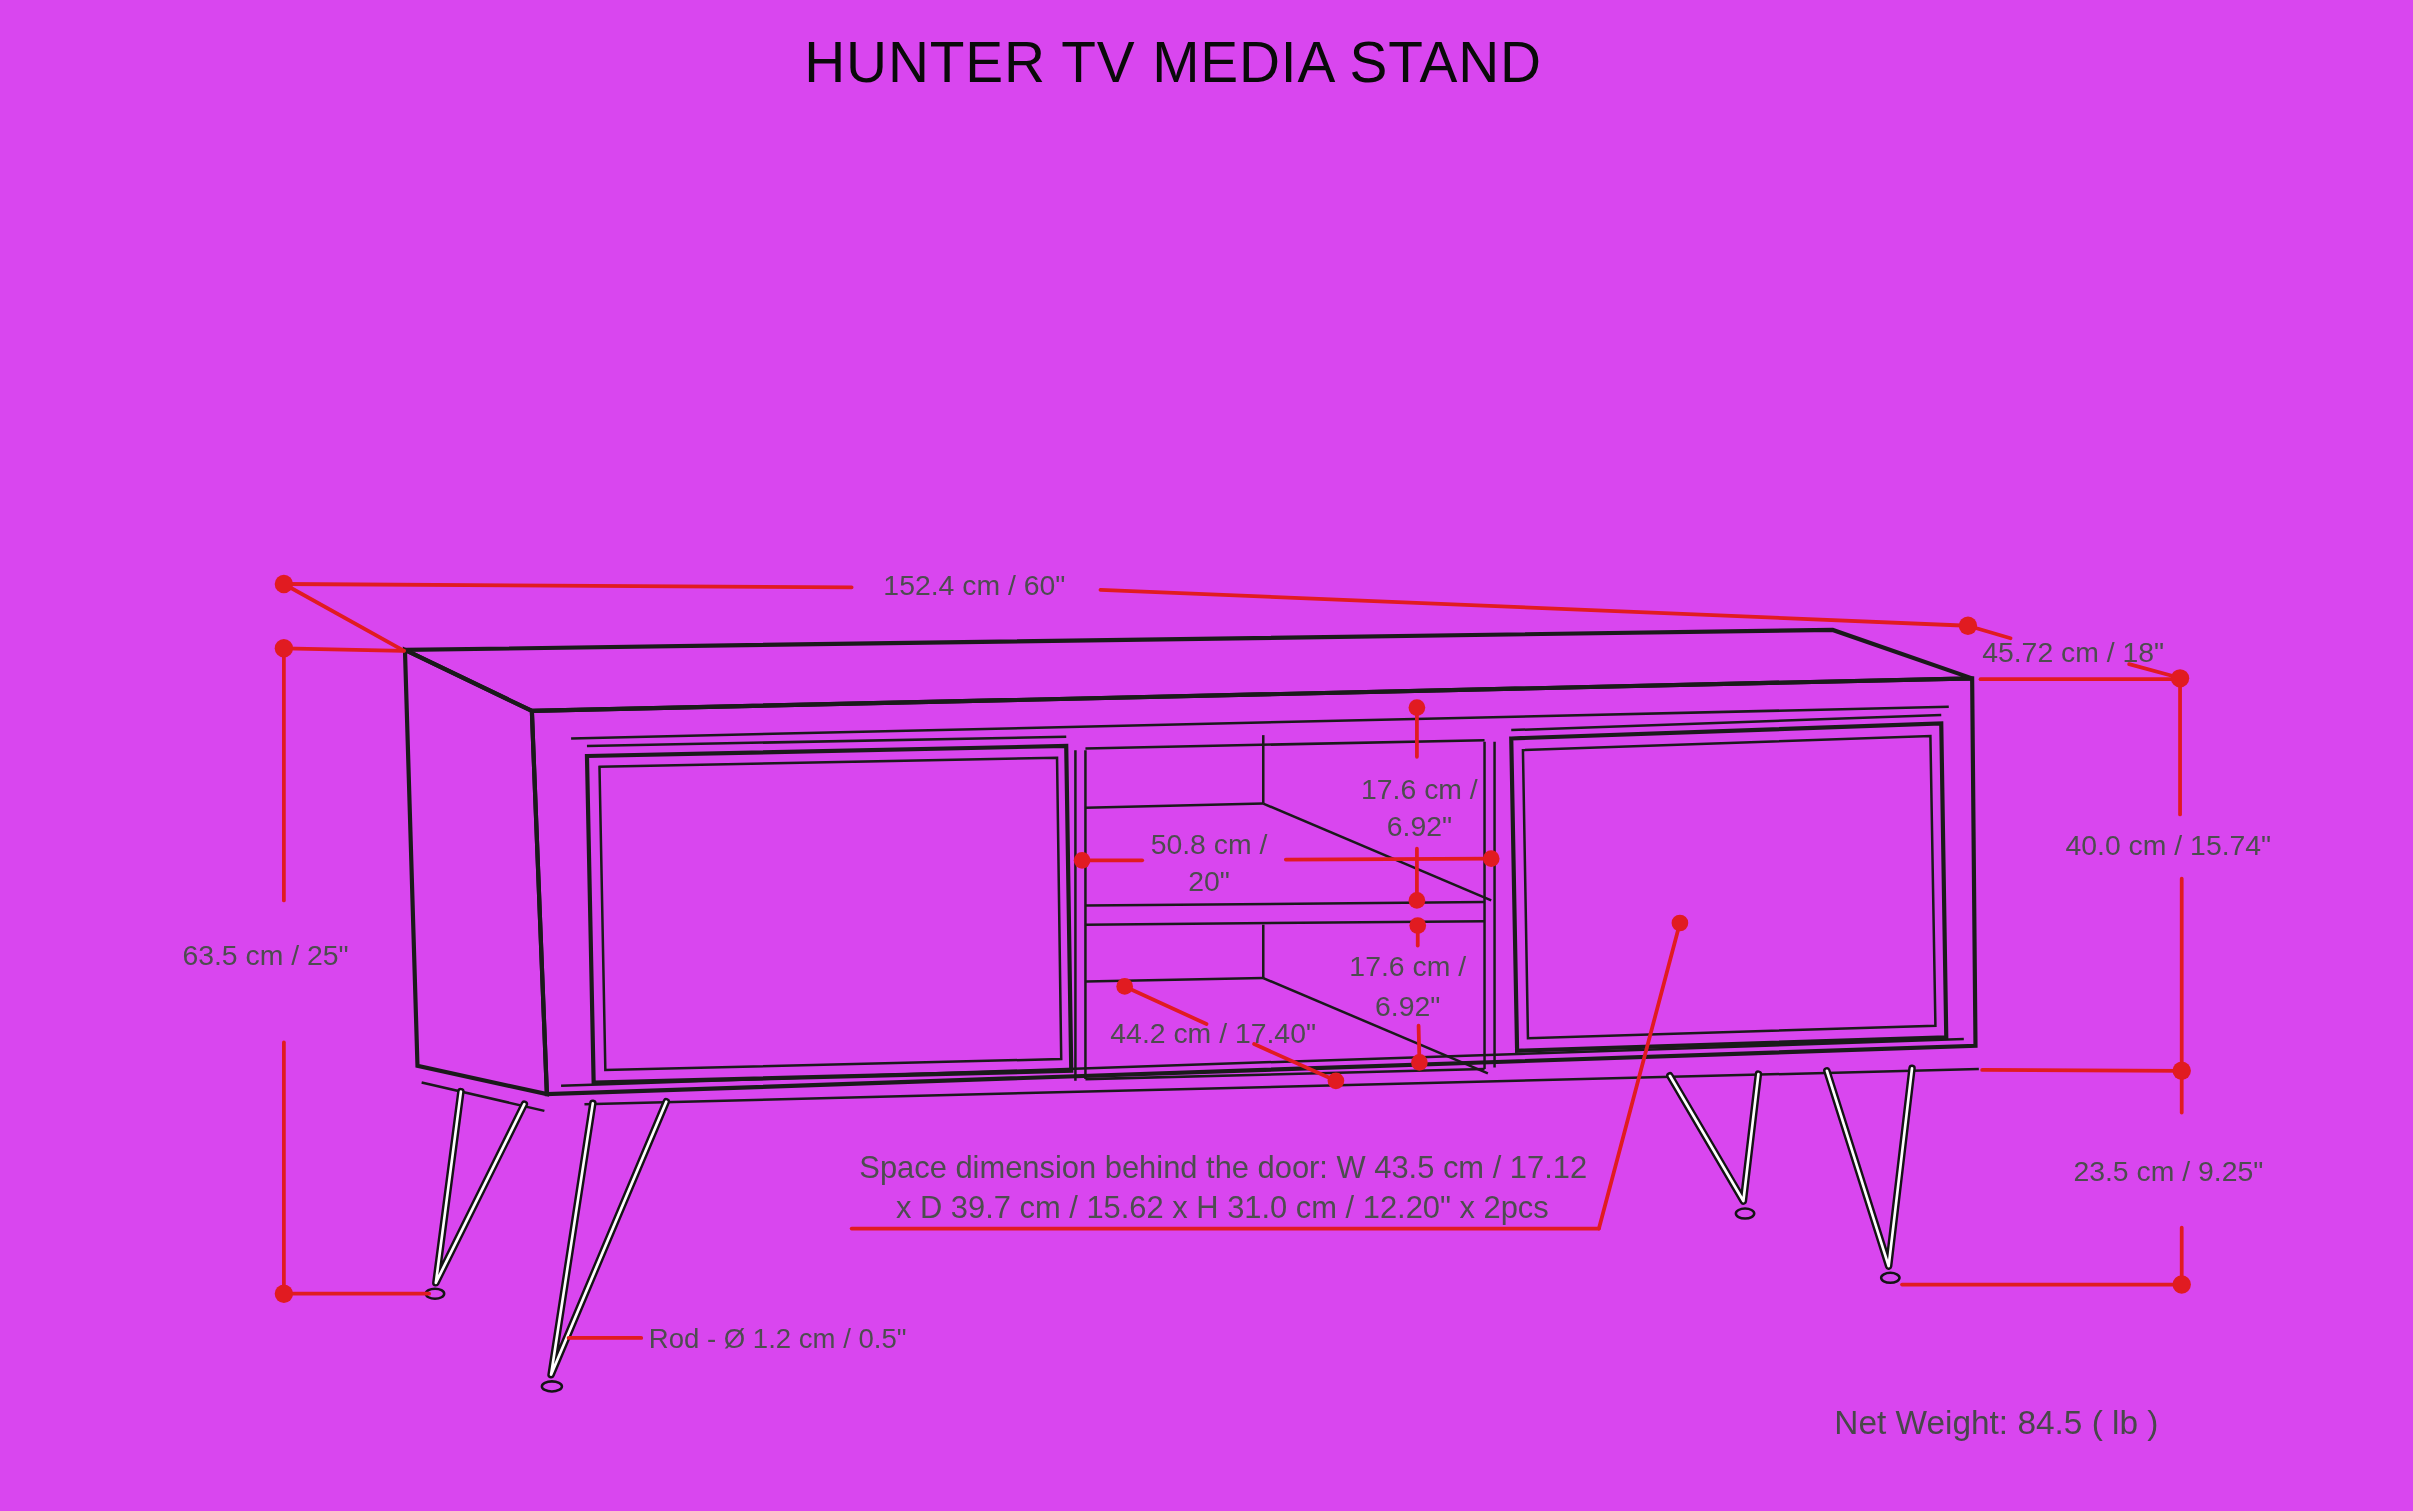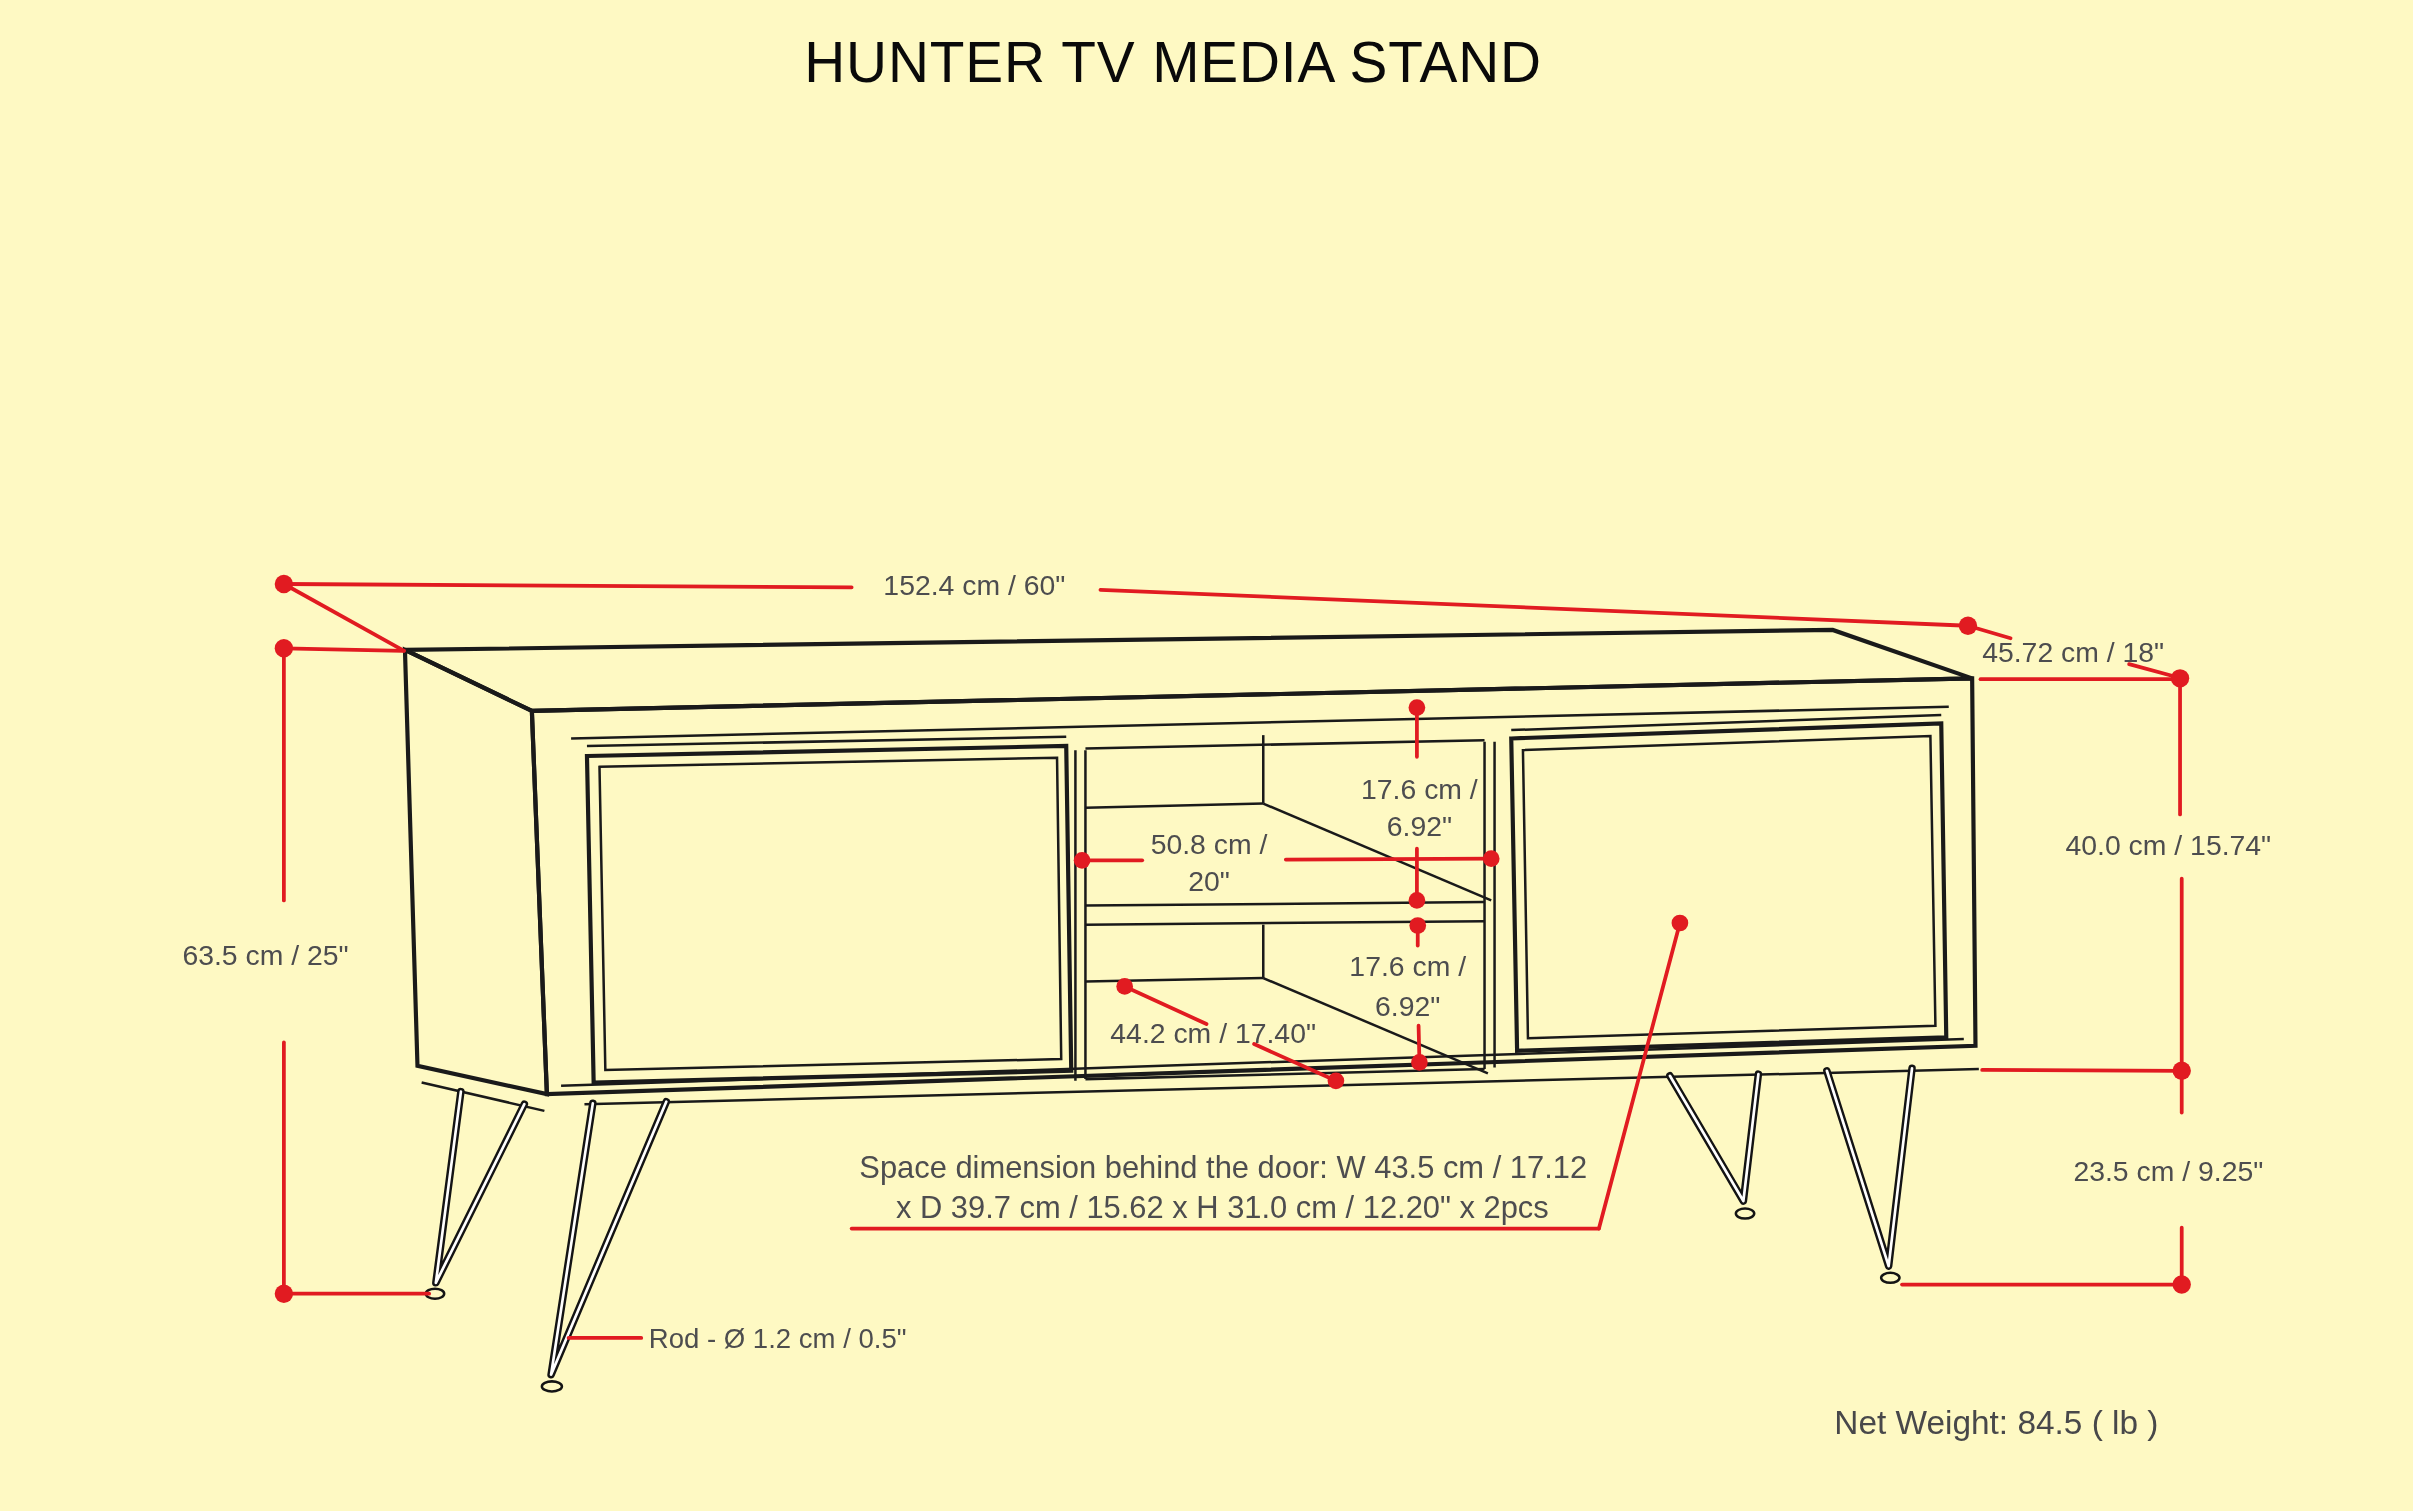--- a/index.html
+++ b/index.html
@@ -1,16 +1,16 @@
 <!DOCTYPE html>
 <html style="font-size:13.4px"><head>
 <meta charset="utf-8">
 <style>
   html,body{margin:0;padding:0;background:#ffffff;}
-  .page{width:2413px;height:1512px;background:#fef9c3;position:relative;overflow:hidden;
+  .page{width:2413px;height:1512px;background:#d946ef;position:relative;overflow:hidden;
         font-family:"Liberation Sans", sans-serif;text-align:right;}
   svg{display:block;}
   .title-text{font-family:"Liberation Sans", sans-serif;font-size:68px;fill:#0a0a0a;letter-spacing:1px;}
   .dim-text{font-family:"Liberation Sans", sans-serif;font-size:34px;fill:#4d4d4f;}
   .dim-text-sm{font-family:"Liberation Sans", sans-serif;font-size:33px;fill:#4d4d4f;}
   .note-text{font-family:"Liberation Sans", sans-serif;font-size:37px;fill:#4d4d4f;}
   .weight-text{font-family:"Liberation Sans", sans-serif;font-size:40px;fill:#48484a;}
   .blk{stroke:#1a1a1a;fill:none;}
   .w5{stroke-width:5px;}
   .w3{stroke-width:3px;}

